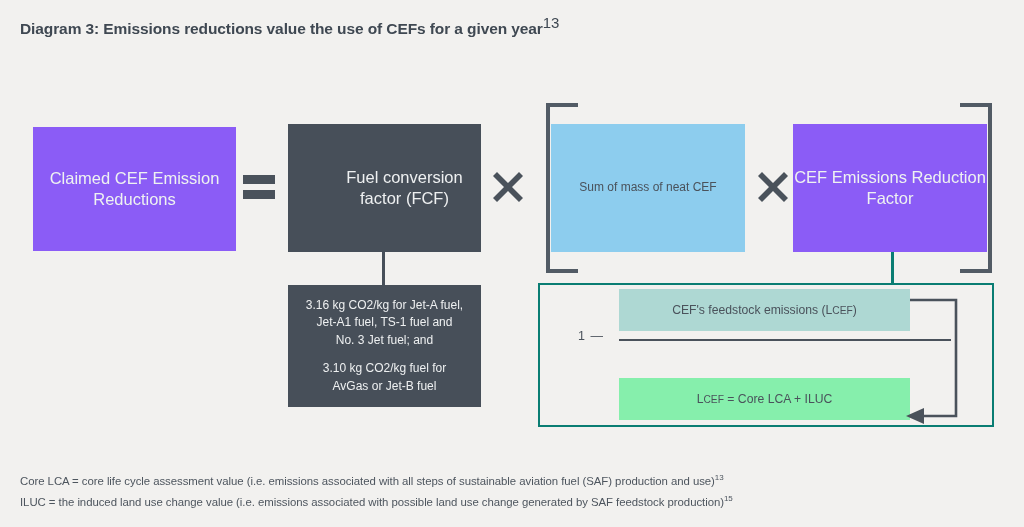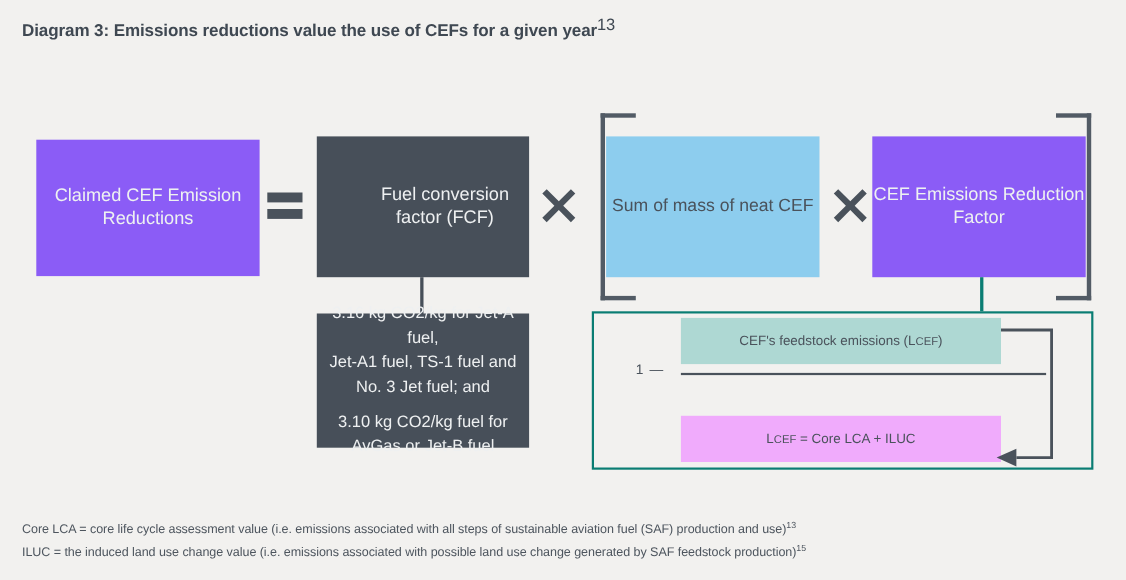--- a/index.html
+++ b/index.html
@@ -30,26 +30,26 @@
   }
   .box .lbl{display:block;line-height:1.28;}
 
   .teal{background:#8b5cf6;color:#eef2f1;}
   .dark{background:#474f59;color:#eef0f1;padding-left:40px;}
   .blue{background:#8dcdee;color:#4a525b;}
 
   
   #box-claimed{left:33px;top:127px;width:203px;height:124px;font-size:16.5px;}
   #box-fcf{left:288px;top:124px;width:193px;height:128px;font-size:16.5px;}
-  #box-sum{left:551px;top:124px;width:194px;height:128px;font-size:16px;}
+  #box-sum{left:551px;top:124px;width:194px;height:128px;font-size:12px;}
   #box-cef-erf{left:793px;top:124px;width:194px;height:128px;font-size:16.5px;}
 
   #box-fuelvals{
     left:288px;top:285px;width:193px;height:122px;
-    font-size:15px;line-height:1.45;padding:0 10px;
+    font-size:12px;line-height:1.45;padding:0 10px;
   }
   #box-fuelvals .lbl{line-height:1.48;}
   .spacer-line{display:block;height:10px;}
 
   
   .op{
     position:absolute;
     color:#4a525b;
     display:flex;align-items:center;justify-content:center;
   }
@@ -97,21 +97,21 @@
   }
   #fbox-numer{left:619px;top:289px;width:291px;height:42px;background:#aed8d3;}
   #fbox-denom-label{
     position:absolute;left:619px;top:346px;width:330px;height:22px;
     display:flex;align-items:center;justify-content:flex-start;
     font-size:12.2px;color:#4a525b;
   }
   #frac-bar{
     position:absolute;left:619px;top:339px;width:332px;height:2px;background:#4a525b;
   }
-  #fbox-lcef{left:619px;top:378px;width:291px;height:42px;background:#f0abfc;text-align:center;}
+  #fbox-lcef{left:619px;top:378px;width:291px;height:42px;background:#86efac;text-align:center;}
 
   .sc{font-size:0.84em;}
 
   
   #arrow-loop{position:absolute;left:900px;top:288px;}
 
   
   .footnote{
     position:absolute;left:20px;font-size:11.4px;color:#4d555e;
     white-space:nowrap;letter-spacing:-0.05px;

